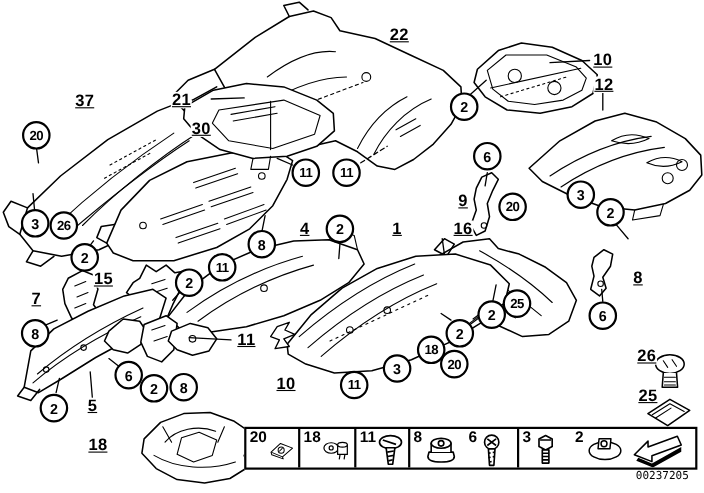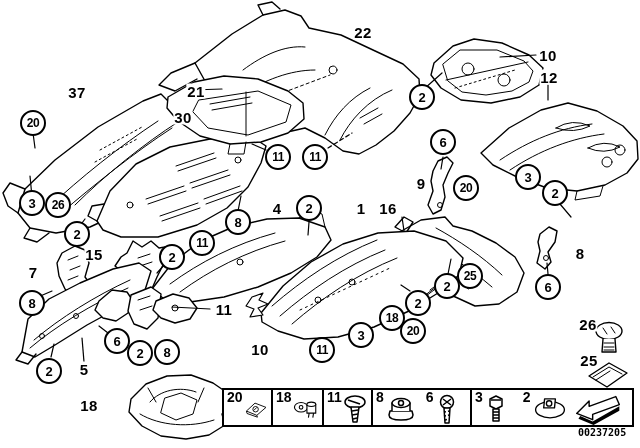--- a/index.html
+++ b/index.html
@@ -1,32 +1,32 @@
 <!DOCTYPE html>
 <html><head>
 <meta charset="utf-8">
 <style>
   html,body{margin:0;padding:0;background:#fff;}
   .stage{position:relative;width:640px;height:448px;background:#fff;overflow:hidden;
          font-family:"Liberation Sans",sans-serif;color:#000;}
   .art{position:absolute;left:0;top:0;}
   .plbl{position:absolute;transform:translate(-50%,-50%);font-weight:bold;font-size:15px;
-        letter-spacing:.3px;line-height:1;background:#fff;padding:0 1px;cursor:default;}
+        letter-spacing:.3px;line-height:1;background:#fff;padding:0 1px;cursor:default;text-decoration:underline;}
   .co{position:absolute;transform:translate(-50%,-50%);width:26px;height:26px;border:2px solid #000;
       border-radius:50%;background:#fff;display:flex;align-items:center;justify-content:center;
       font-weight:bold;font-size:13px;line-height:1;box-sizing:border-box;}
   .co.w2{font-size:12px;letter-spacing:-.5px;}
   .legend{position:absolute;left:222px;top:388px;height:39px;display:flex;border:2px solid #000;
           background:#fff;box-sizing:border-box;}
   .lcell{display:flex;align-items:flex-start;padding:1px 2px 0 3px;border-right:2px solid #000;box-sizing:border-box;}
   .lcell:last-child{border-right:none;}
   .lnum{font-weight:bold;font-size:14px;line-height:13px;}
   .licon{margin:2px 1px 0 1px;}
   .docnum{position:absolute;left:578px;top:427px;font-family:"DejaVu Sans Mono",monospace;
-          font-size:10px;font-weight:bold;letter-spacing:0;}
+          font-size:10px;font-weight:normal;letter-spacing:0;}
 </style>
 </head>
 <body>
 
 <div class="stage">
 
   <svg class="art" width="640" height="448" viewBox="0 0 640 448">
     <g stroke="#000" fill="none" stroke-width="1.4" stroke-linejoin="round" stroke-linecap="round">
 
       <g>
@@ -187,27 +187,27 @@
         <path d="M192,90 L222,89"></path>
         <path d="M84,362 L82,338"></path>
         <path d="M51,357 L54,344"></path>
         <path d="M108,333 L99,326"></path>
         <path d="M410,291 L401,285"></path>
       </g>
     </g>
   </svg>
 
   <div class="plbl" style="left:77px;top:92px">37</div>
-  <div class="plbl" style="left:196px;top:91px">21</div>
+  <div class="plbl" style="left:165px;top:91px">21</div>
   <div class="plbl" style="left:183px;top:117px">30</div>
   <div class="plbl" style="left:363px;top:32px">22</div>
   <div class="plbl" style="left:548px;top:55px">10</div>
   <div class="plbl" style="left:549px;top:77px">12</div>
   <div class="plbl" style="left:421px;top:183px">9</div>
-  <div class="plbl" style="left:388px;top:208px">16</div>
+  <div class="plbl" style="left:421px;top:208px">16</div>
   <div class="plbl" style="left:361px;top:208px">1</div>
   <div class="plbl" style="left:277px;top:208px">4</div>
   <div class="plbl" style="left:94px;top:254px">15</div>
   <div class="plbl" style="left:33px;top:272px">7</div>
   <div class="plbl" style="left:84px;top:369px">5</div>
   <div class="plbl" style="left:224px;top:309px">11</div>
   <div class="plbl" style="left:89px;top:405px">18</div>
   <div class="plbl" style="left:260px;top:349px">10</div>
   <div class="plbl" style="left:580px;top:253px">8</div>
   <div class="plbl" style="left:588px;top:324px">26</div>

